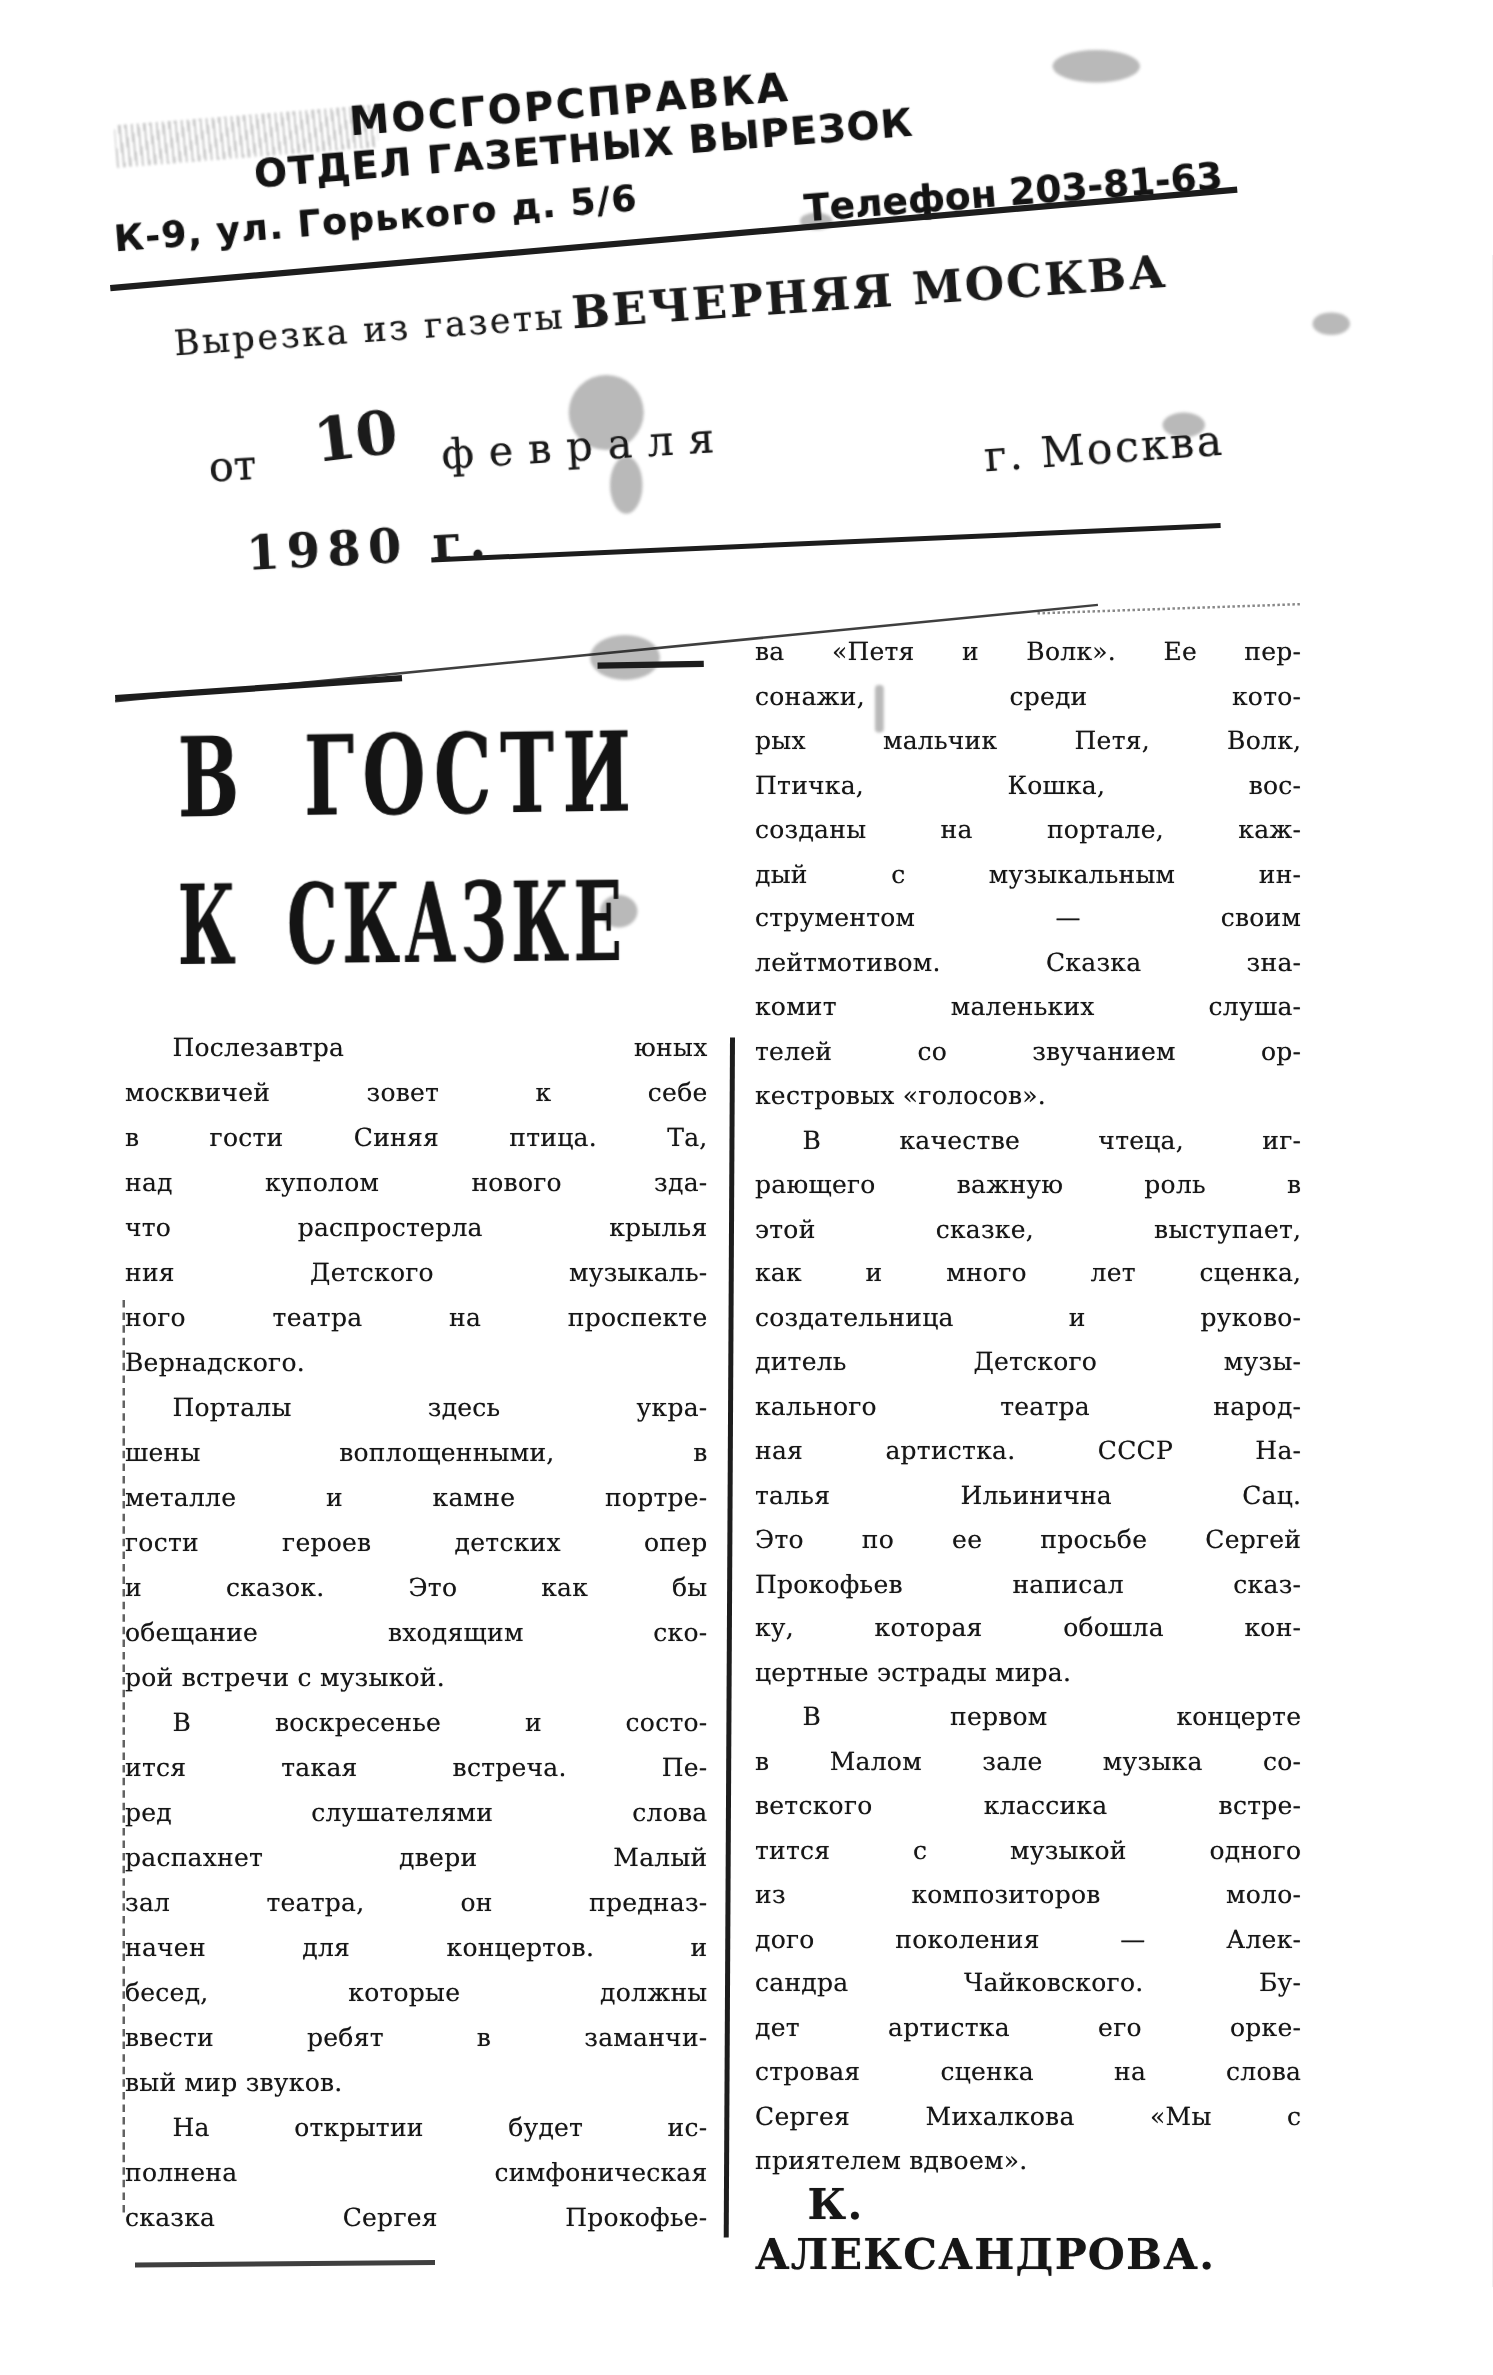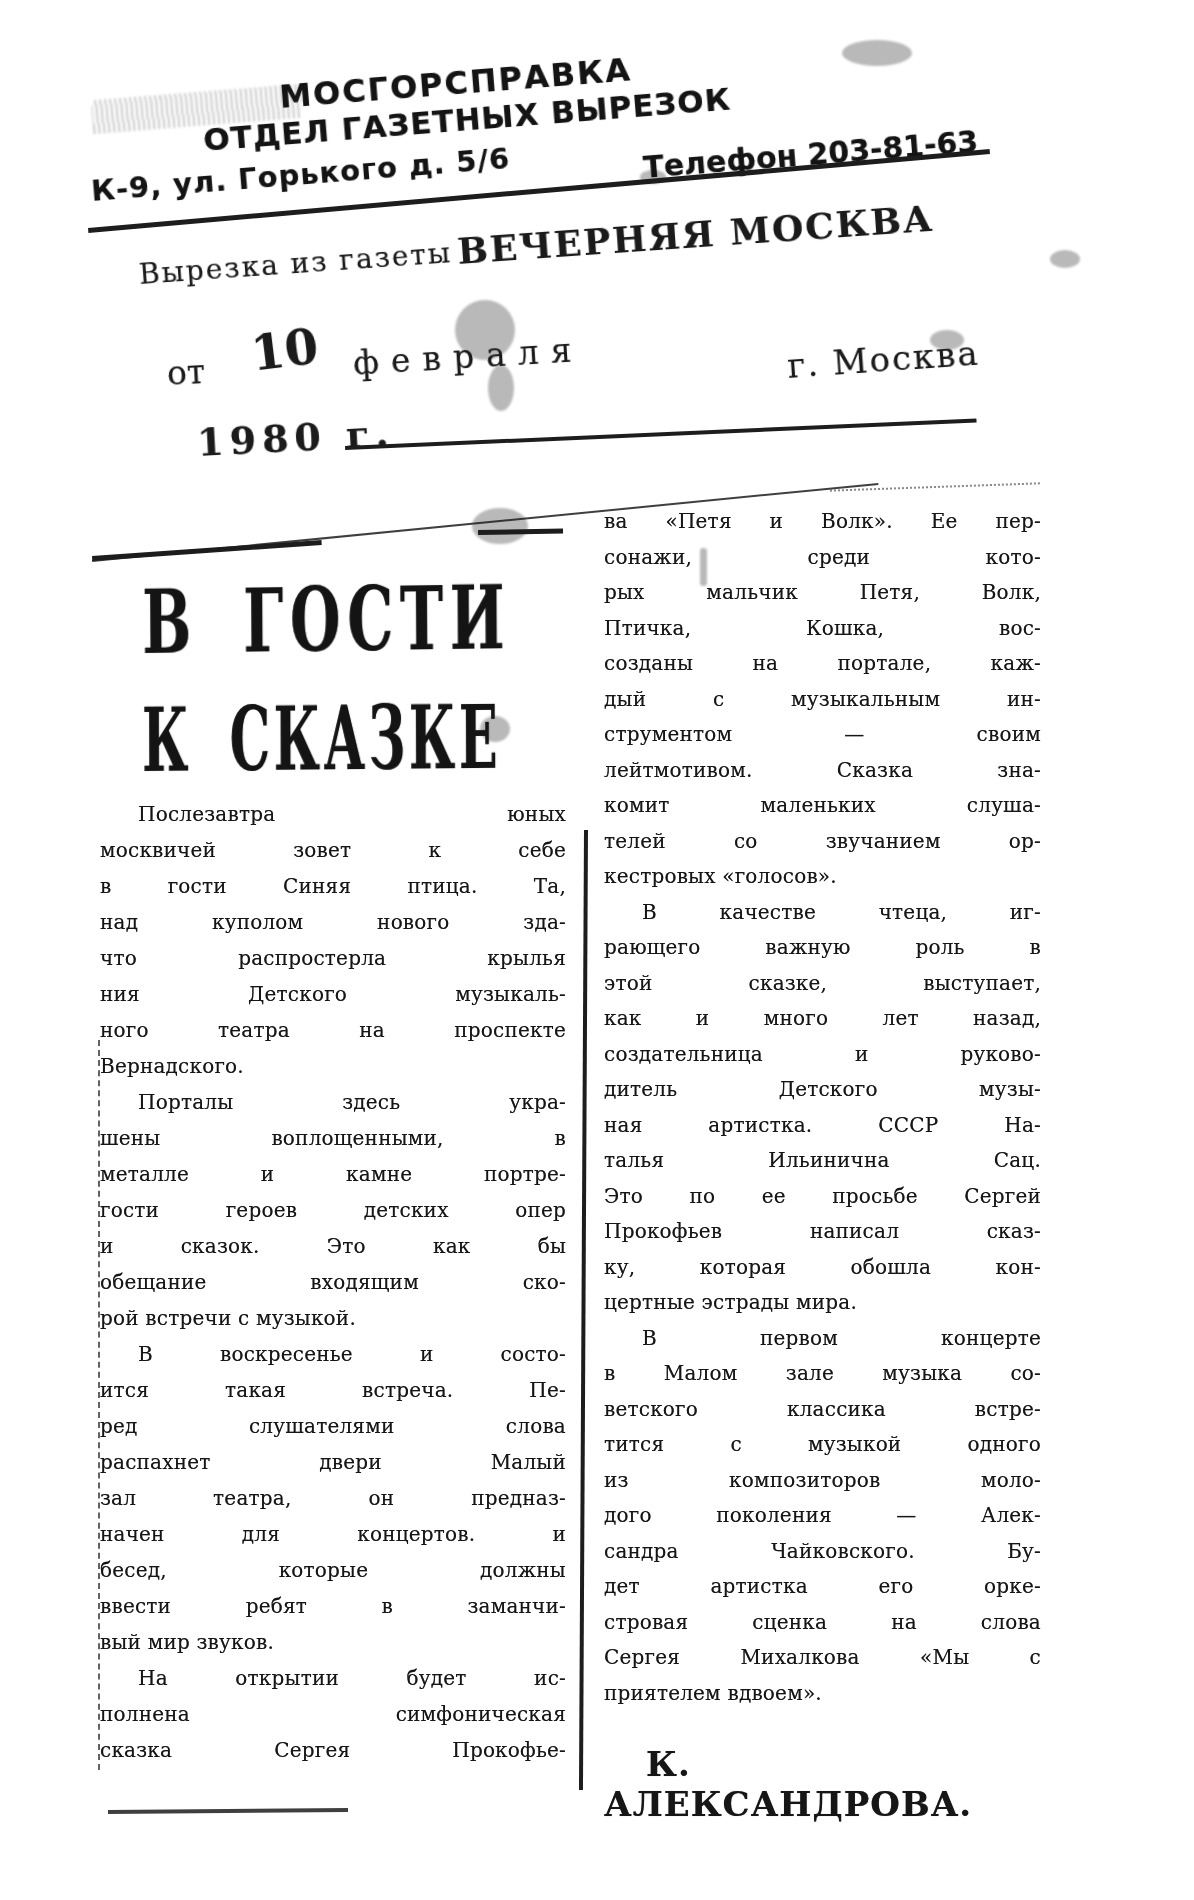--- a/index.html
+++ b/index.html
@@ -81,21 +81,21 @@
   <div class="abs dotted" style="left:830px;top:486px;width:210px;height:2px;opacity:.6;transform:rotate(-2deg);"></div>
   <div class="abs rule" style="left:92px;top:556px;width:230px;height:5px;transform:rotate(-4deg);"></div>
   <div class="abs rule" style="left:92px;top:560px;width:790px;height:2px;opacity:.85;transform:rotate(-5.6deg);"></div>
   <div class="abs rule" style="left:478px;top:530px;width:85px;height:5px;transform:rotate(-1deg);"></div>
 
   <div class="abs headline" style="left:142px;top:578px;transform:scale(0.66,1) rotate(-0.5deg);">В ГОСТИ</div>
   <div class="abs headline" style="left:142px;top:696px;letter-spacing:6px;transform:scale(0.58,1) rotate(-0.3deg);">К СКАЗКЕ</div>
 
   <div class="abs dashedge" style="left:98px;top:1040px;height:730px;width:0;"></div>
 
-  <div class="abs col col-l" style="left:100px;top:796px;width:466px;">
+  <div class="abs col col-l" style="left:100px;top:820px;width:466px;">
       <div class="tl p">Послезавтра юных</div>
       <div class="tl">москвичей зовет к себе</div>
       <div class="tl">в гости Синяя птица. Та,</div>
       <div class="tl">над куполом нового зда-</div>
       <div class="tl">что распростерла крылья</div>
       <div class="tl">ния Детского музыкаль-</div>
       <div class="tl">ного театра на проспекте</div>
       <div class="tl e">Вернадского.</div>
       <div class="tl p">Порталы здесь укра-</div>
       <div class="tl">шены воплощенными, в</div>
@@ -128,23 +128,24 @@
       <div class="tl">созданы на портале, каж-</div>
       <div class="tl">дый с музыкальным ин-</div>
       <div class="tl">струментом — своим</div>
       <div class="tl">лейтмотивом. Сказка зна-</div>
       <div class="tl">комит маленьких слуша-</div>
       <div class="tl">телей со звучанием ор-</div>
       <div class="tl e">кестровых «голосов».</div>
       <div class="tl p">В качестве чтеца, иг-</div>
       <div class="tl">рающего важную роль в</div>
       <div class="tl">этой сказке, выступает,</div>
-      <div class="tl">как и много лет назад,</div>
+      <div class="tl">как и много лет сценка,</div>
       <div class="tl">создательница и руково-</div>
       <div class="tl">дитель Детского музы-</div>
+      <div class="tl">кального театра народ-</div>
       <div class="tl">ная артистка. СССР На-</div>
       <div class="tl">талья Ильинична Сац.</div>
       <div class="tl">Это по ее просьбе Сергей</div>
       <div class="tl">Прокофьев написал сказ-</div>
       <div class="tl">ку, которая обошла кон-</div>
       <div class="tl e">цертные эстрады мира.</div>
       <div class="tl p">В первом концерте</div>
       <div class="tl">в Малом зале музыка со-</div>
       <div class="tl">ветского классика встре-</div>
       <div class="tl">тится с музыкой одного</div>

